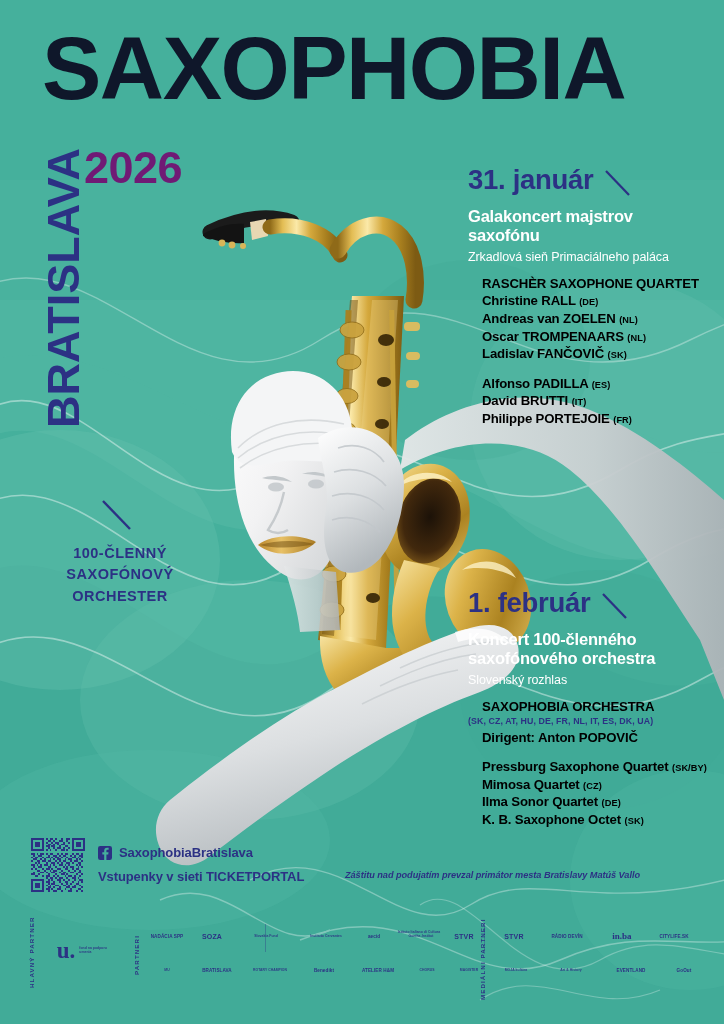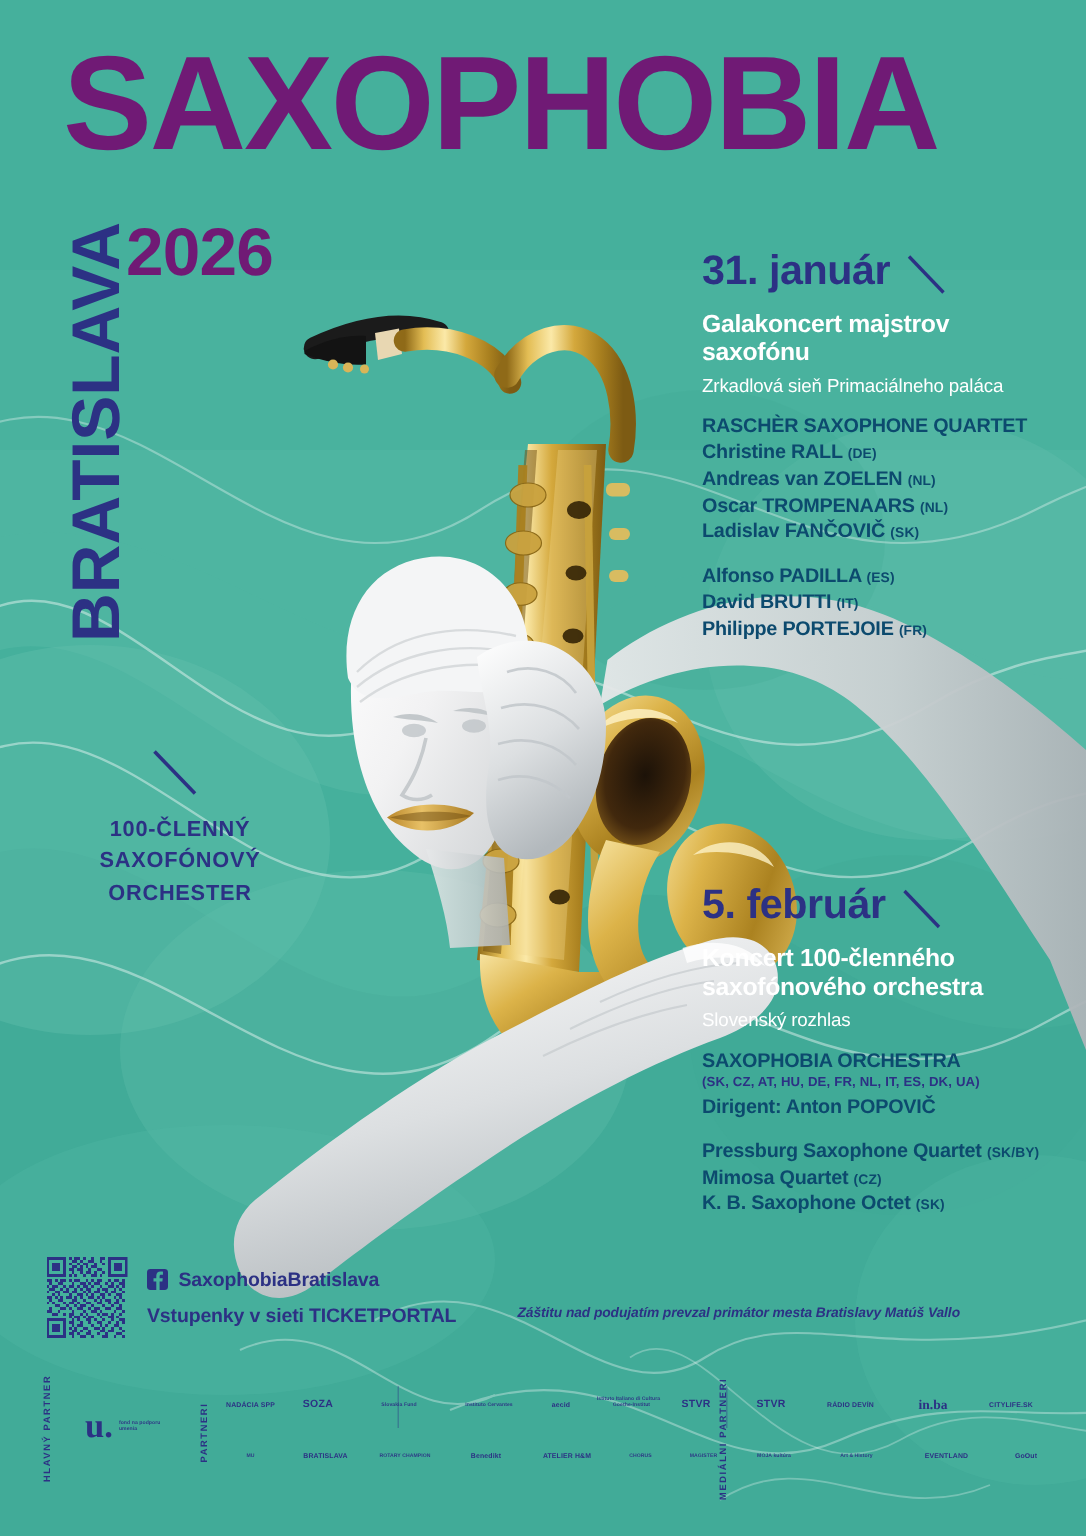--- a/index.html
+++ b/index.html
@@ -8,21 +8,21 @@
     position:relative;width:724px;height:1024px;overflow:hidden;
     background:#45b09c;
   }
   .layer{position:absolute;inset:0;}
   svg.layer{width:724px;height:1024px;}
 
   
   #title{
     position:absolute;left:42px;top:26px;
     font-size:89px;line-height:0.95;font-weight:700;
-    color:#701a75;letter-spacing:-1.5px;
+    color:#0f172a;letter-spacing:-1.5px;
     white-space:nowrap;
     font-family:"Liberation Sans",sans-serif;
   }
   #year{
     position:absolute;left:84px;top:142px;
     font-size:45px;font-weight:700;color:#701a75;letter-spacing:-0.5px;
   }
   #city{
     position:absolute;left:-86px;top:262px;width:300px;
     transform:rotate(-90deg);transform-origin:center center;
@@ -52,22 +52,22 @@
     font-size:16.5px;font-weight:700;color:#ffffff;
     line-height:1.18;margin-top:9px;letter-spacing:-0.2px;
   }
   .venue{
     font-size:12.5px;color:#ffffff;
     margin-top:4px;letter-spacing:-0.1px;
   }
   .perf-group{margin-top:11px;}
   .perf-group.gap{margin-top:12px;}
   .perf{
-    font-size:13.2px;font-weight:700;color:#0c4a6e;
-    line-height:1.33;letter-spacing:-0.15px;white-space:nowrap;
+    font-size:13.2px;font-weight:700;color:#000000;
+    line-height:1.33;letter-spacing:-0.15px;white-space:nowrap;margin-left:14px;
   }
   .perf .cc{font-size:9.2px;font-weight:700;letter-spacing:0.1px;}
   .countries{
     font-size:8.8px;font-weight:700;color:#2c3184;
     letter-spacing:0.1px;line-height:1.5;
   }
 
   
   #qr{position:absolute;left:31px;top:838px;width:54px;height:54px;}
   #fb-row{position:absolute;left:98px;top:845px;display:flex;align-items:center;gap:7px;text-align:center;}
@@ -341,21 +341,21 @@
       </div>
       <div class="perf">
         <span>Philippe PORTEJOIE</span>
         <span class="cc">(FR)</span>
       </div>
     </div>
   </div>
 
   <div class="block" id="event2" style="top:589px;">
     <div class="date-row">
-      <span class="date">5. február</span>
+      <span class="date">1. február</span>
       <svg class="date-slash" viewBox="0 0 30 30">
         <line x1="3" y1="3" x2="26" y2="27" stroke="#2c3184" stroke-width="2.2"></line>
       </svg>
     </div>
     <div class="subtitle">
       <div>Koncert 100-členného</div>
       <div>saxofónového orchestra</div>
     </div>
     <div class="venue">Slovenský rozhlas</div>
 
@@ -368,20 +368,24 @@
     </div>
 
     <div class="perf-group gap">
       <div class="perf">
         <span>Pressburg Saxophone Quartet</span>
         <span class="cc">(SK/BY)</span>
       </div>
       <div class="perf">
         <span>Mimosa Quartet</span>
         <span class="cc">(CZ)</span>
+      </div>
+      <div class="perf">
+        <span>Ilma Sonor Quartet</span>
+        <span class="cc">(DE)</span>
       </div>
       <div class="perf">
         <span>K. B. Saxophone Octet</span>
         <span class="cc">(SK)</span>
       </div>
     </div>
   </div>
 
   <svg id="qr" viewBox="0 0 29 29" shape-rendering="crispEdges">
     <rect width="29" height="29" fill="#45b09c"></rect>

